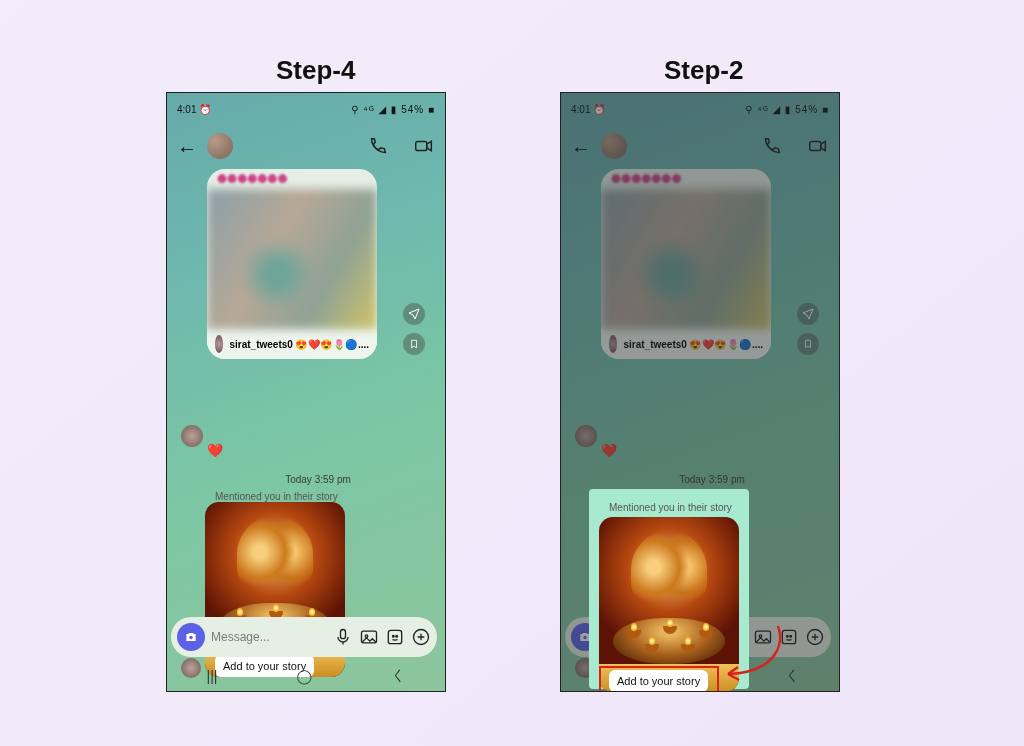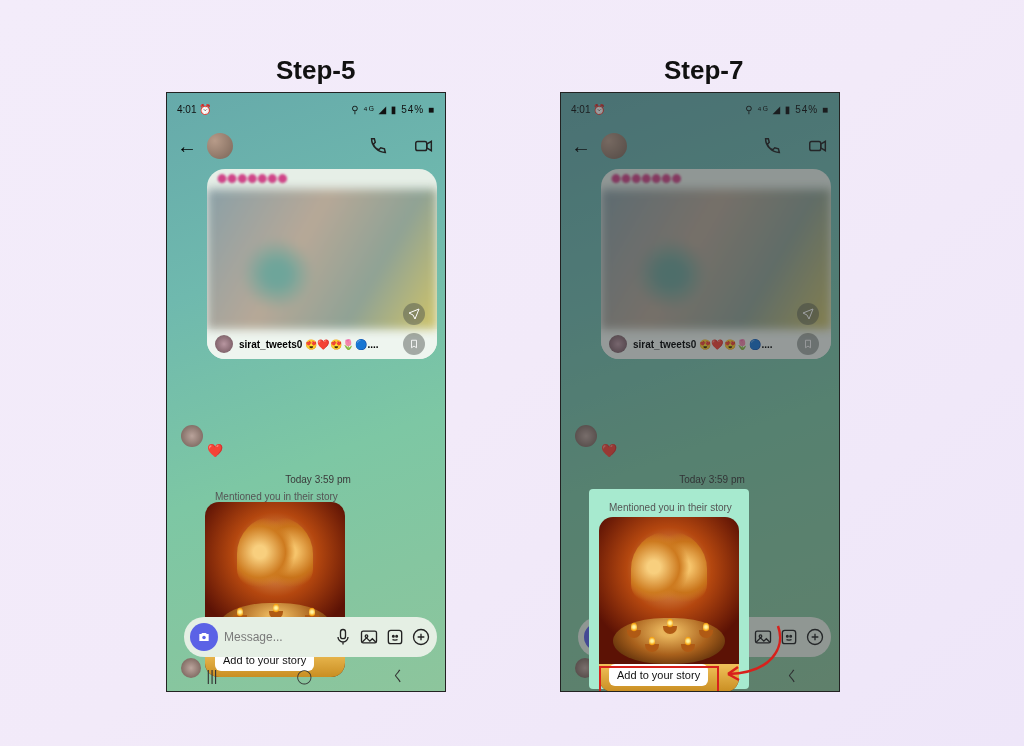--- a/index.html
+++ b/index.html
@@ -55,21 +55,21 @@
   .back-arrow { font-size: 20px; }
   .avatar-sm {
     width: 26px; height: 26px; border-radius: 50%;
     background: radial-gradient(circle at 30% 30%, #b79b89, #7a6558);
   }
   .header-spacer { flex:1; }
   .hicon { width: 22px; height:22px; margin-left: 14px; }
   
   .shared-card {
     margin: 2px 14px 0 40px;
-    width: 230px;
+    width: 170px;
     background: #e6efe7;
     border-radius: 18px;
     overflow: hidden;
     position: relative;
   }
   .shared-card .top {
     height: 20px;
     padding: 4px 10px;
     font-size: 9px;
     color: #d04488;
@@ -195,39 +195,39 @@
   .story-card .d3{ bottom:54px; left:100px;}
   .story-card .d4{ bottom:40px; left:46px;}
   .story-card .d5{ bottom:40px; left:82px;}
   .story-card .gold-banner {
     position:absolute; bottom:0; left:0; right:0; height: 28px;
     background: linear-gradient(#f1c15a,#c98e22);
     filter: blur(0.5px);
   }
   .add-story-btn {
     position:absolute;
-    bottom: 6px; left: 10px;
+    bottom: 0; left: 10px;
     background: #fff;
     color:#111;
     font-size: 11px;
     font-weight:500;
     padding: 5px 8px;
     border-radius: 6px;
   }
   .story-avatar {
     position:absolute;
     left: 14px;
     top: 190px;
     width: 20px; height:20px; border-radius:50%;
     background: radial-gradient(circle,#bca59d,#6b564e);
   }
   
   .inputbar {
     position:absolute;
-    left: 17px; right: 8px;
+    left: 4px; right: 8px;
     bottom: 34px;
     height: 40px;
     background: #e5efe4;
     border-radius: 22px;
     display:flex;
     align-items:center;
     padding: 0 6px;
     gap: 6px;
   }
   .inputbar .cam {
@@ -270,22 +270,22 @@
   .arrow-holder {
     position:absolute;
     z-index: 90;
     pointer-events:none;
   }
   svg.line-icon { stroke:#222; stroke-width:1.6; fill:none; }
 </style>
 </head>
 <body>
 
-<div class="step-title" style="left:276px; top:55px;">Step-5</div>
-<div class="step-title" style="left:664px; top:55px;">Step-7</div>
+<div class="step-title" style="left:276px; top:55px;">Step-4</div>
+<div class="step-title" style="left:664px; top:55px;">Step-2</div>
 
 <div class="phone" style="left:166px; top:92px;">
 
   <div class="statusbar">
     <span><span>4:01</span> <span>⏰</span></span>
     <span class="icons">⚲ ⁴ᴳ ◢ ▮ 54% ■</span>
   </div>
 
   <div class="chat-header">
     <span class="back-arrow">←</span>

